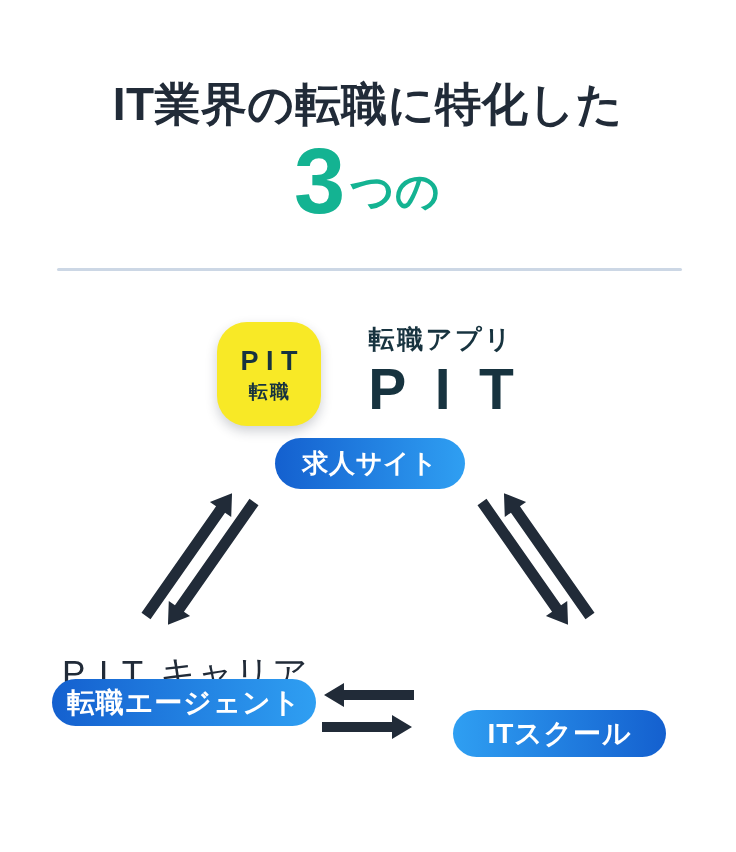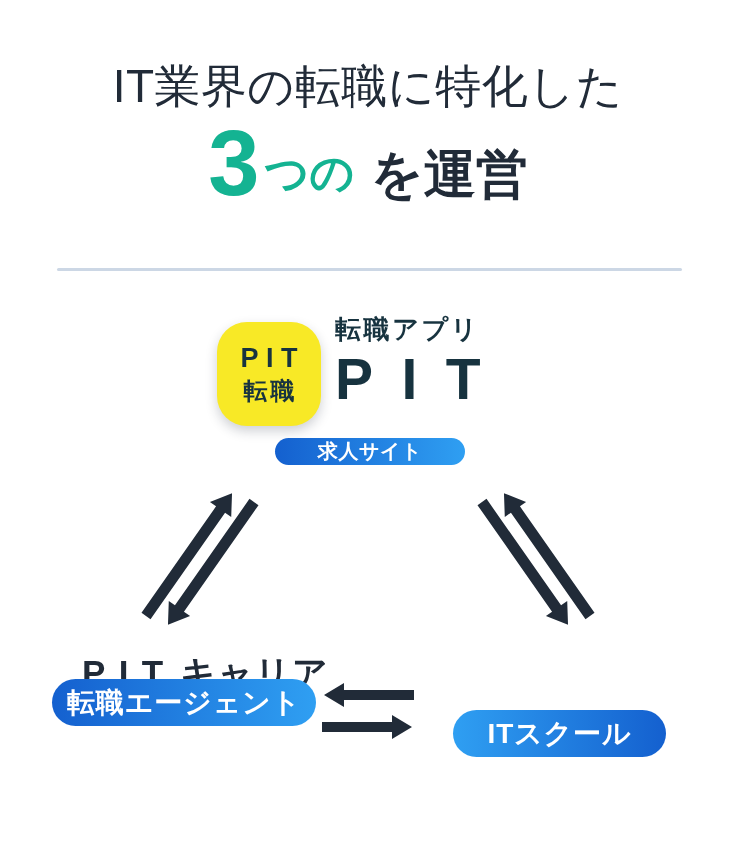--- a/index.html
+++ b/index.html
@@ -17,22 +17,22 @@
   body{
     font-family:"Liberation Sans","DejaVu Sans",sans-serif;
     width:736px;height:852px;overflow:hidden;
   }
   .card{
     position:relative;width:736px;height:852px;
     background:var(--card-bg);border-radius:44px;overflow:hidden;
   }
   
   .title-line1{
-    margin-top:56px;text-align:center;
-    font-size:46px;font-weight:400;color:var(--navy);letter-spacing:.01em;
+    margin-top:74px;text-align:center;
+    font-size:46px;font-weight:700;color:var(--navy);letter-spacing:.01em;
   }
   .title-line2{
     margin-top:8px;display:flex;justify-content:center;align-items:flex-end;
     font-weight:800;color:var(--teal);
   }
   .t2-num{font-size:92px;line-height:.82;}
   .t2-counter{font-size:44px;line-height:1;margin:0 2px 3px 5px;font-family:Liberation Mono, monospace;}
   .t2-highlight{font-size:66px;line-height:.95;letter-spacing:.01em;}
   .t2-suffix{font-size:52px;line-height:1;color:var(--navy);margin-left:14px;margin-bottom:1px;}
   .divider{
@@ -41,39 +41,39 @@
   }
   
   .app-icon{
     position:absolute;left:217px;top:322px;width:104px;height:104px;
     border-radius:30px;background:var(--yellow);
     box-shadow:0 5px 12px rgba(30,40,60,.22);
     display:flex;flex-direction:column;align-items:center;justify-content:center;
     color:var(--logo-navy);font-weight:800;
   }
   .app-icon-top{font-size:27px;letter-spacing:.28em;margin-right:-.28em;line-height:1;}
-  .app-icon-bottom{font-size:24px;letter-spacing:.12em;margin-right:-.12em;line-height:1;margin-top:7px;}
-  .app-logo{position:absolute;left:335px;top:316px;width:212px;text-align:left;color:var(--logo-navy);font-weight:800;}
+  .app-icon-bottom{font-size:19px;letter-spacing:.12em;margin-right:-.12em;line-height:1;margin-top:7px;}
+  .app-logo{position:absolute;left:335px;top:326px;width:212px;text-align:center;color:var(--logo-navy);font-weight:800;}
   .app-logo-category{font-size:26px;letter-spacing:.1em;line-height:1;}
   .app-logo-name{font-size:57px;letter-spacing:.5em;margin-right:-.5em;line-height:1;margin-top:9px;}
   
   .badge{
     position:absolute;border-radius:26px;color:#fff;font-weight:800;
     display:flex;align-items:center;justify-content:center;
     background:linear-gradient(90deg,var(--badge-gradient-start),var(--badge-gradient-end));
     letter-spacing:.03em;
   }
-  .badge-app{left:275px;top:438px;width:190px;height:27px;font-size:20px;}
+  .badge-app{left:275px;top:438px;width:190px;height:51px;font-size:26px;}
   .badge-career{left:52px;top:679px;width:264px;height:47px;font-size:28px;}
   .badge-school{
     left:453px;top:710px;width:213px;height:47px;font-size:28px;
     background:linear-gradient(90deg,var(--badge-gradient-end),var(--badge-gradient-start));
   }
   
-  .node-label{position:absolute;color:var(--navy);font-weight:700;white-space:nowrap;margin-left:20px;}
+  .node-label{position:absolute;color:var(--navy);font-weight:400;white-space:nowrap;}
   .label-career{left:62px;top:650px;font-size:35px;}
   .label-school{left:424px;top:652px;font-size:34px;}
   .latin-wide{letter-spacing:.38em;}
   .label-career .jp{letter-spacing:.04em;margin-left:4px;}
   .label-school .jp{letter-spacing:.02em;}
   .label-school .latin-wide{margin-left:14px;}
   
   .arrow{position:absolute;}
   .arrow path{fill:var(--navy);}
   .arrow-left{left:132px;top:486px;}
@@ -82,21 +82,20 @@
 </style>
 </head>
 <body>
 
 <div class="card">
 
   <div class="title-line1">IT業界の転職に特化した</div>
   <div class="title-line2">
     <span class="t2-num">3</span>
     <span class="t2-counter">つの</span>
-    <span class="t2-suffix">を運営</span>
   </div>
 
   <div class="divider"></div>
 
   <div class="app-icon">
     <span class="app-icon-top">PIT</span>
     <span class="app-icon-bottom">転職</span>
   </div>
   <div class="app-logo">
     <div class="app-logo-category">転職アプリ</div>

